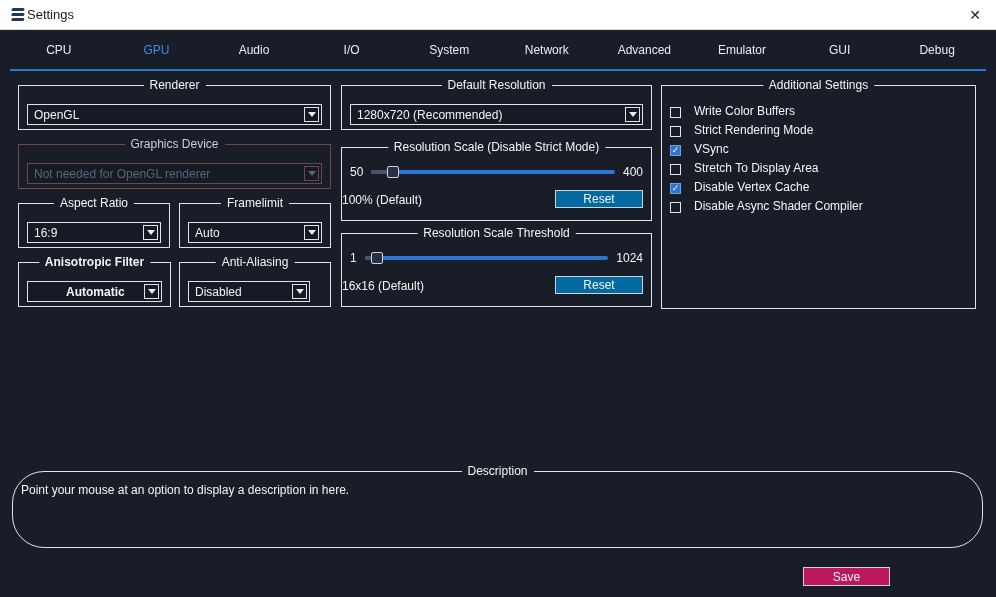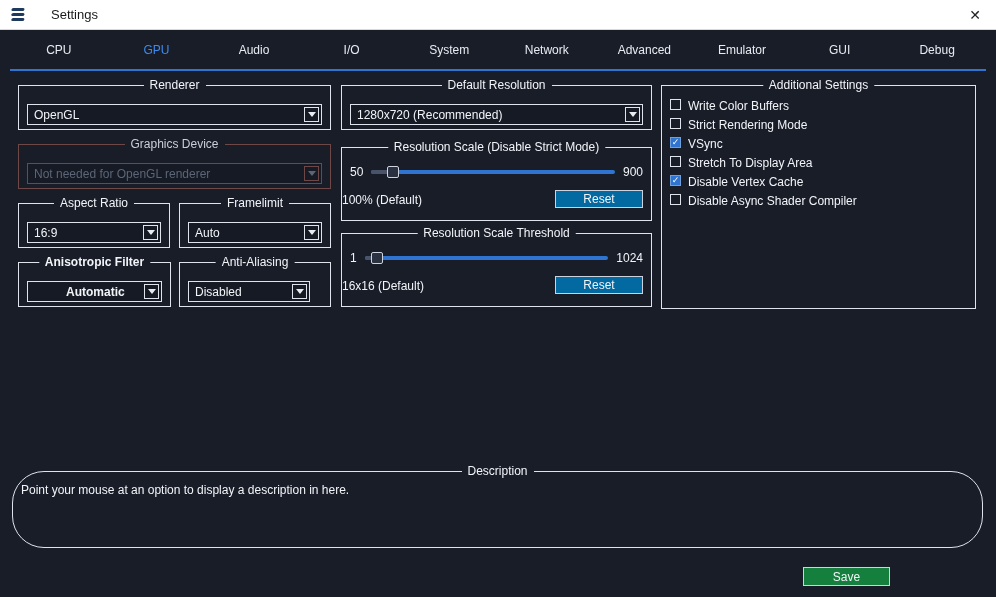--- a/index.html
+++ b/index.html
@@ -12,21 +12,21 @@
   }
   *{box-sizing:border-box;margin:0;padding:0;}
   body{background:#000;font-family:"Liberation Sans",sans-serif;}
   .window{
     position:relative;width:996px;height:597px;background:var(--window-bg);
     overflow:hidden;color:var(--text);
   }
   
   .titlebar{
     position:absolute;top:0;left:0;right:0;height:30px;background:var(--titlebar-bg);
-    border-bottom:1px solid #d9d9d9;display:flex;align-items:center;padding-left:10px;gap:24px;
+    border-bottom:1px solid #d9d9d9;display:flex;align-items:center;padding-left:10px;gap:0;
   }
   .titlebar .title{font-size:13px;color:#1a1a1a;}
   .titlebar .close{
     margin-left:auto;width:42px;height:30px;display:flex;align-items:center;justify-content:center;
     font-size:14px;color:#222;cursor:default;
   }
   .logo svg{display:block;}
   
   .tabbar{
     position:absolute;top:30px;left:10px;right:10px;height:41px;
@@ -78,32 +78,32 @@
     position:absolute;left:0;right:110px;top:45px;text-align:left;
     font-size:12px;color:#f2f4f8;
   }
   .reset-btn{
     position:absolute;right:8px;top:42px;width:88px;height:18px;
     background:#0369a1;border:1px solid #cdd3de;color:#f2f4f8;font-size:12px;
     display:flex;align-items:center;justify-content:center;
   }
   
   .check-list{position:absolute;left:0;right:0;top:13px;padding-left:8px;}
-  .check-row{display:flex;align-items:flex-start;gap:7px;height:19px;}
+  .check-row{display:flex;align-items:flex-end;gap:13px;height:19px;}
   .checkbox{
     width:11px;height:11px;border:1px solid var(--line);flex:none;
     display:flex;align-items:center;justify-content:center;font-size:9px;line-height:1;color:#fff;
   }
   .checkbox.checked{background:var(--accent);border-color:#6f9fdd;}
   .checkbox.checked::after{content:"✓";}
   .check-label{font-size:12px;color:#f2f4f8;white-space:nowrap;}
   
   .desc-text{position:absolute;left:8px;top:11px;font-size:12px;color:#f2f4f8;}
   .btn{
-    position:absolute;height:19px;width:87px;background:#15803d;border:1px solid #cdd3de;
+    position:absolute;height:19px;width:87px;background:#be185d;border:1px solid #cdd3de;
     color:#f2f4f8;font-size:12px;display:flex;align-items:center;justify-content:center;
   }
 </style>
 </head>
 <body>
 
 <div class="window">
 
   <div class="titlebar">
     <span class="logo">
@@ -203,21 +203,21 @@
   </div>
 
   <div class="group" style="left:341px;top:147px;width:311px;height:74px;">
     <span class="group-label">Resolution Scale (Disable Strict Mode)</span>
     <div class="slider-row">
       <span>50</span>
       <span class="track">
         <span class="before" style="width: 9%;"></span>
         <span class="handle" style="left: 9%;"></span>
       </span>
-      <span>900</span>
+      <span>400</span>
     </div>
     <span class="value-label">100% (Default)</span>
     <span class="reset-btn">Reset</span>
   </div>
 
   <div class="group" style="left:341px;top:233px;width:311px;height:74px;">
     <span class="group-label">Resolution Scale Threshold</span>
     <div class="slider-row">
       <span>1</span>
       <span class="track">

